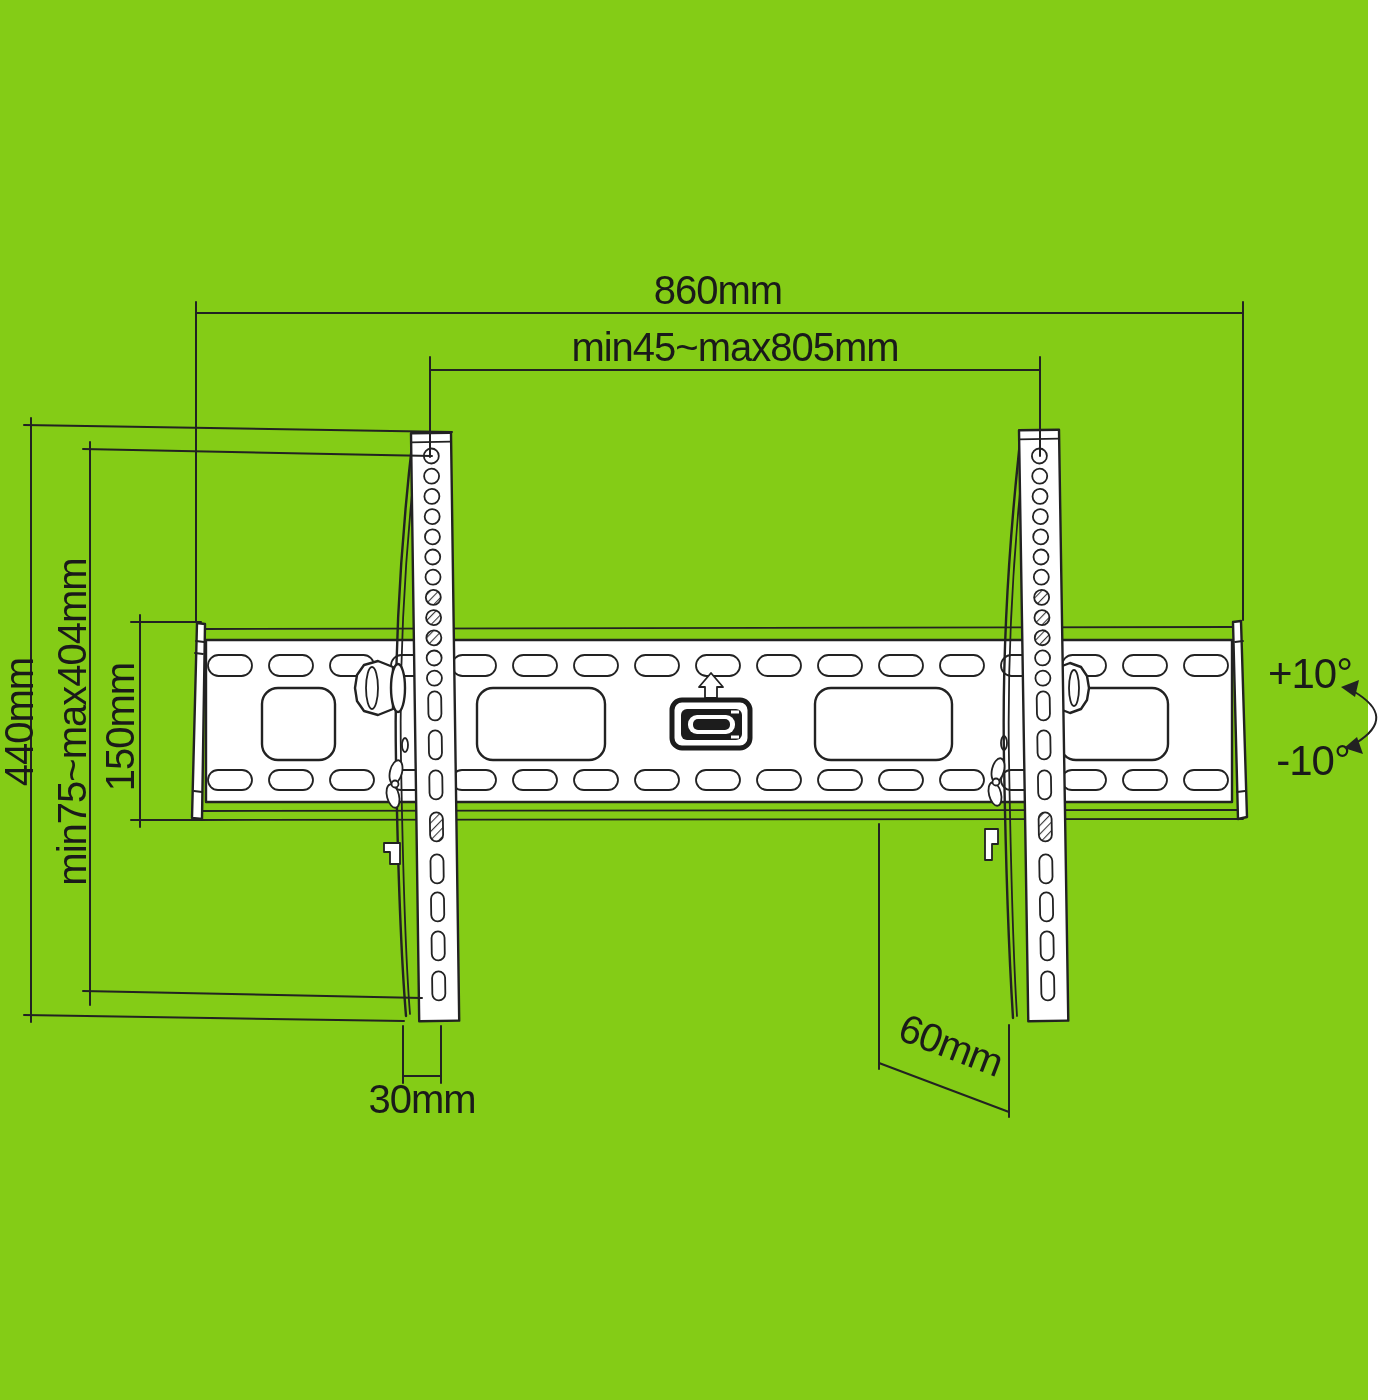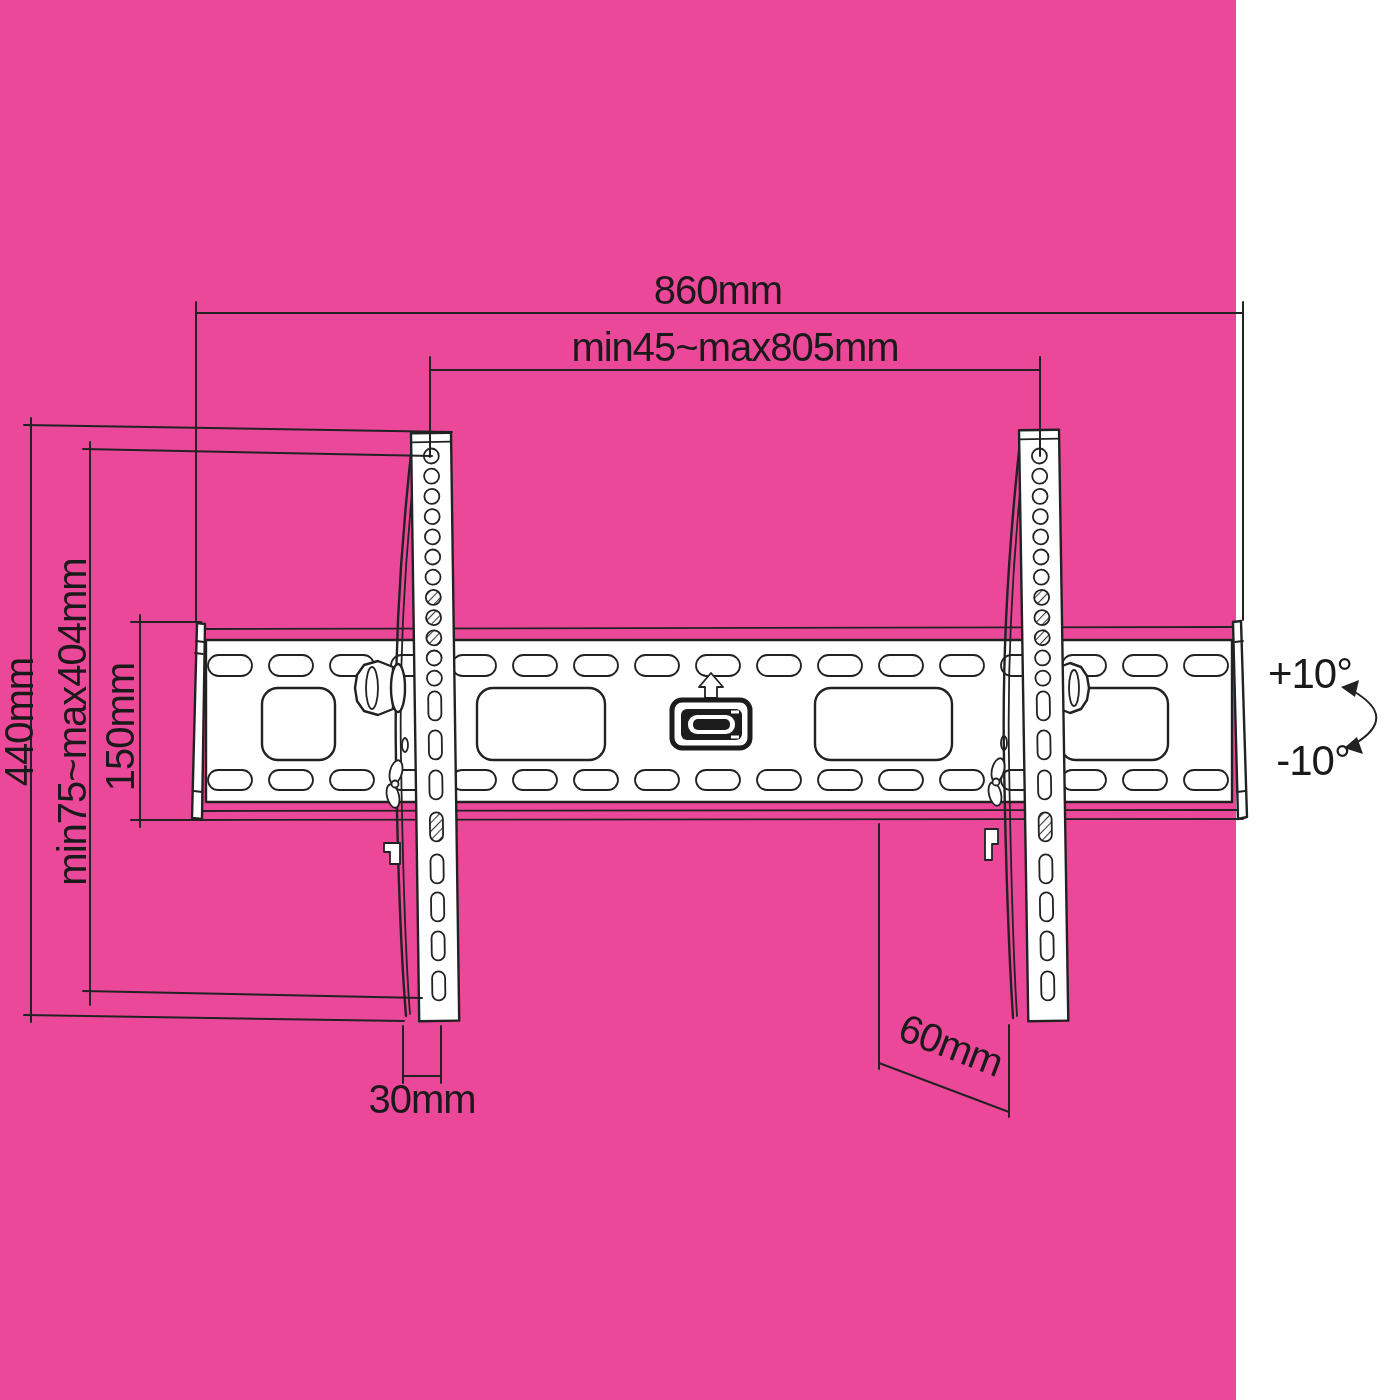--- a/index.html
+++ b/index.html
@@ -1,16 +1,16 @@
 <!DOCTYPE html>
 <html><head>
 <meta charset="utf-8">
 <style>
   html,body{margin:0;padding:0;background:#ffffff;}
-  .stage{width:1236px;height:1400px;background:#ec4899;position:relative;}
+  .stage{width:1368px;height:1400px;background:#84cc16;position:relative;}
   svg{display:block;}
   .ln{stroke:#222222;stroke-width:2.4;fill:none;stroke-linecap:round;stroke-linejoin:round;}
   .thin{stroke-width:1.8;}
   .f-white{fill:#ffffff;}
   .f-dark{fill:#1c1c1c;}
   .f-hatch{fill:url(#hatch);}
   .dim{stroke:#222222;stroke-width:2;fill:none;stroke-linecap:round;}
   .dim-label{font-family:"Liberation Sans",sans-serif;font-size:40px;fill:#1a1a1a;letter-spacing:-1px;text-anchor:middle;}
   .dim-label-lg{font-family:"Liberation Sans",sans-serif;font-size:42px;fill:#1a1a1a;letter-spacing:-1px;text-anchor:middle;}
 </style>

